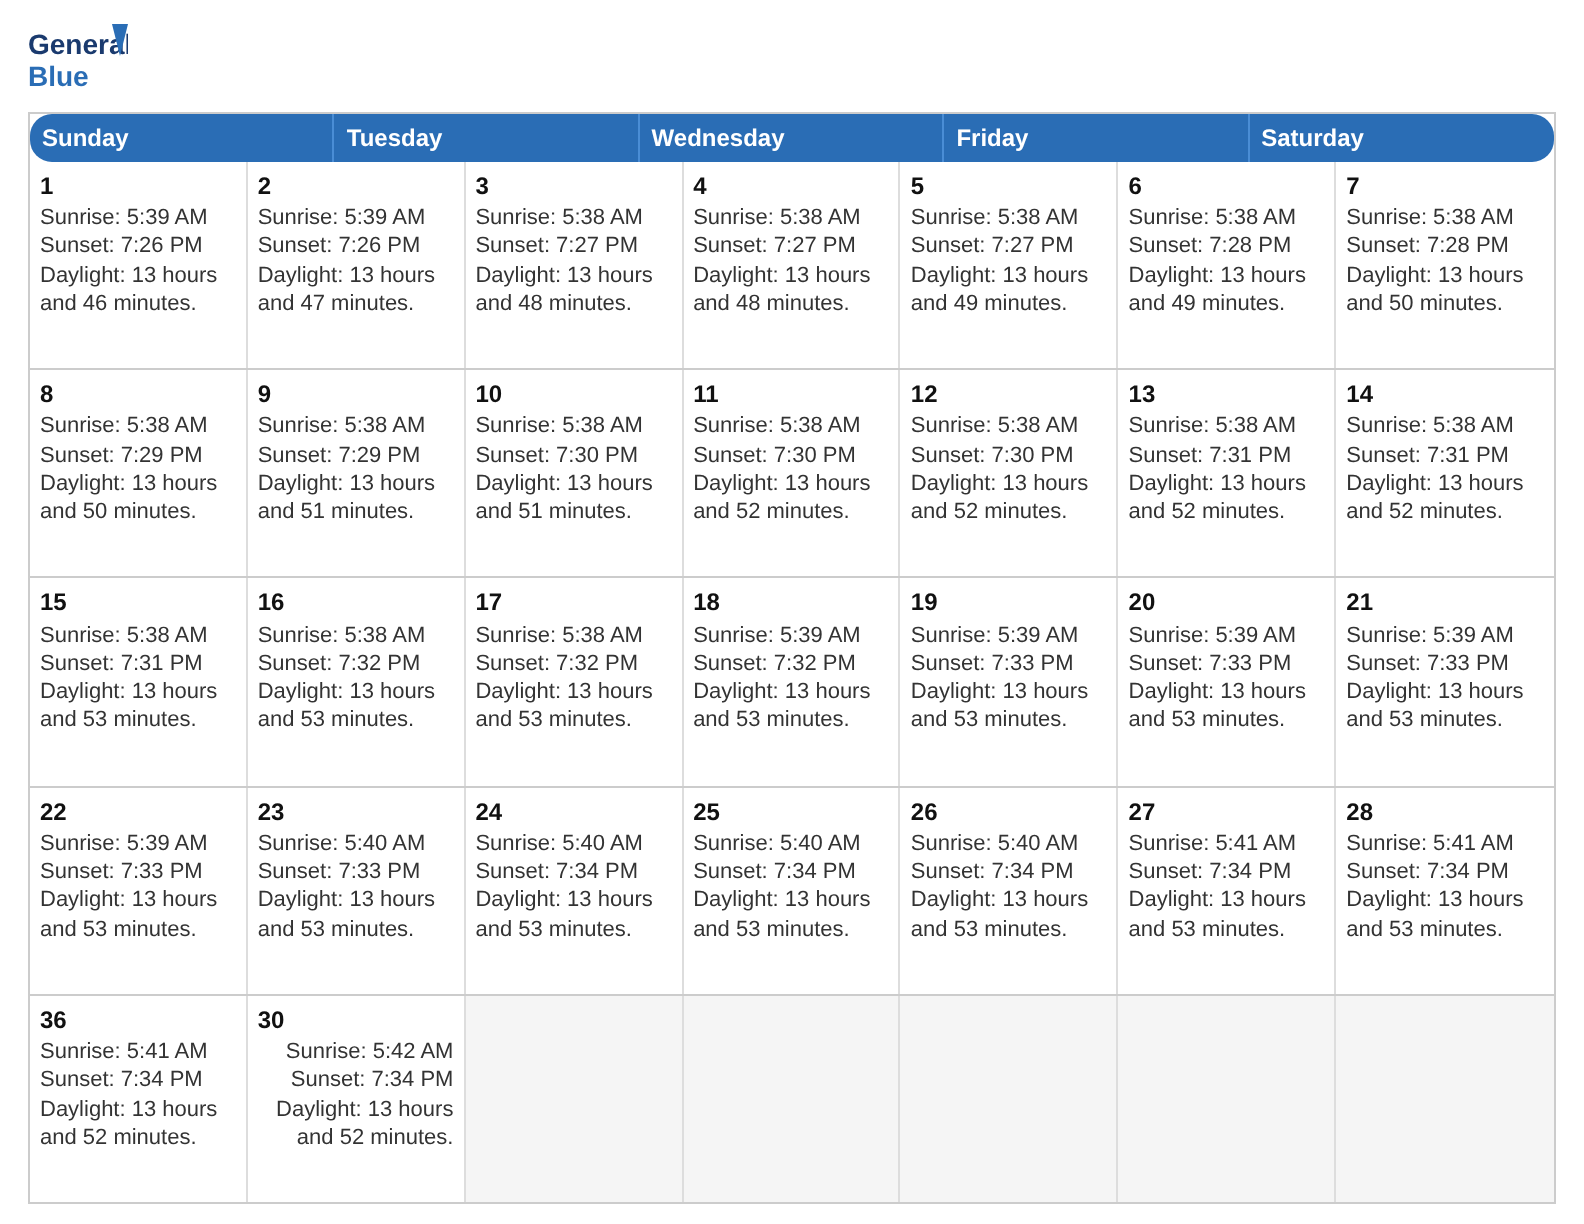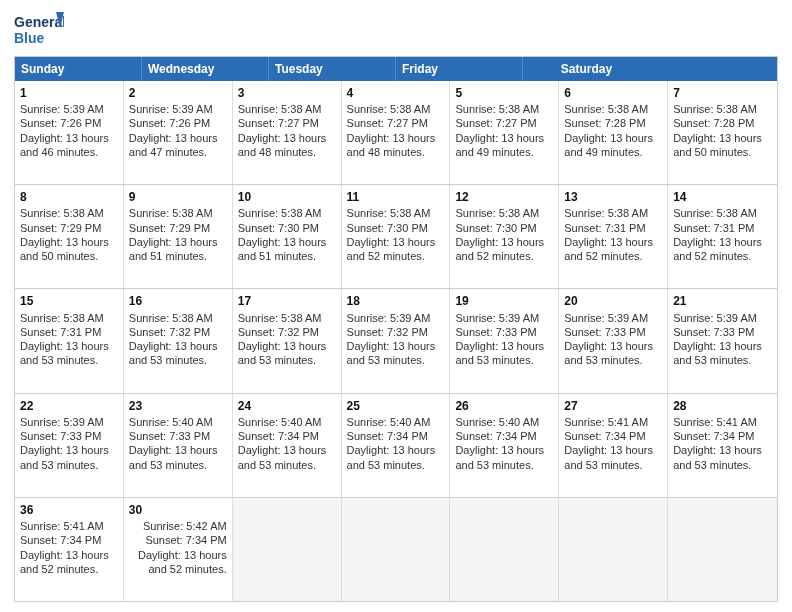--- a/index.html
+++ b/index.html
@@ -42,34 +42,34 @@
       color: #555;
     }
     .calendar {
       flex: 1;
       display: flex;
       flex-direction: column;
       border: 1px solid #ccc;
     }
     .cal-header {
       display: grid;
-      grid-template-columns: repeat(6, 1fr);
+      grid-template-columns: repeat(5, 1fr);
       background: #2a6db5;
+      border-radius: 11px;
     }
     .cal-header-cell {
       color: #fff;
       font-weight: bold;
       font-size: 12px;
       padding: 5px 6px;
       text-align: left;
       border-right: 1px solid #4a8dd5;
     }
     .cal-header-cell:last-child {
       border-right: none;
-      text-align: center;
     }
     .cal-body {
       flex: 1;
       display: flex;
       flex-direction: column;
     }
     .cal-row {
       display: grid;
       grid-template-columns: repeat(7, 1fr);
       flex: 1;
@@ -119,22 +119,22 @@
 </div>
     <div class="title-area">
       <div class="main-title"></div>
       <div class="subtitle"></div>
     </div>
   </div>
 
   <div class="calendar">
     <div class="cal-header">
     <div class="cal-header-cell">Sunday</div>
+        <div class="cal-header-cell">Tuesday</div>
         <div class="cal-header-cell">Wednesday</div>
-        <div class="cal-header-cell">Tuesday</div>
         <div class="cal-header-cell">Friday</div>
         <div class="cal-header-cell">Saturday</div>
       </div>
     <div class="cal-body">
     <div class="cal-row">
           <div class="cal-cell">
             <span class="day-num">1</span>
             <div class="cell-text" style="white-space: pre-line;">Sunrise: 5:39 AM
 Sunset: 7:26 PM
 Daylight: 13 hours

